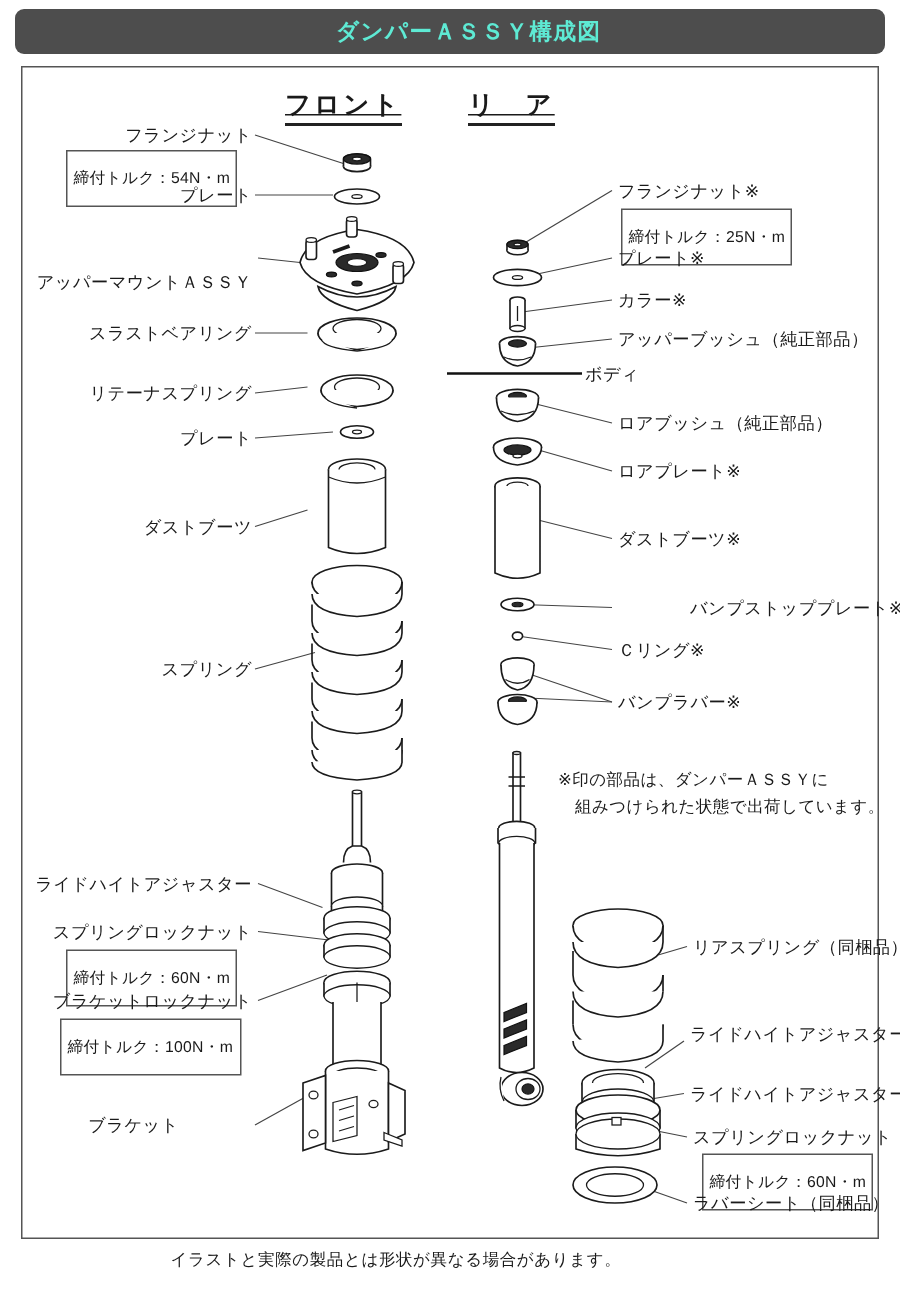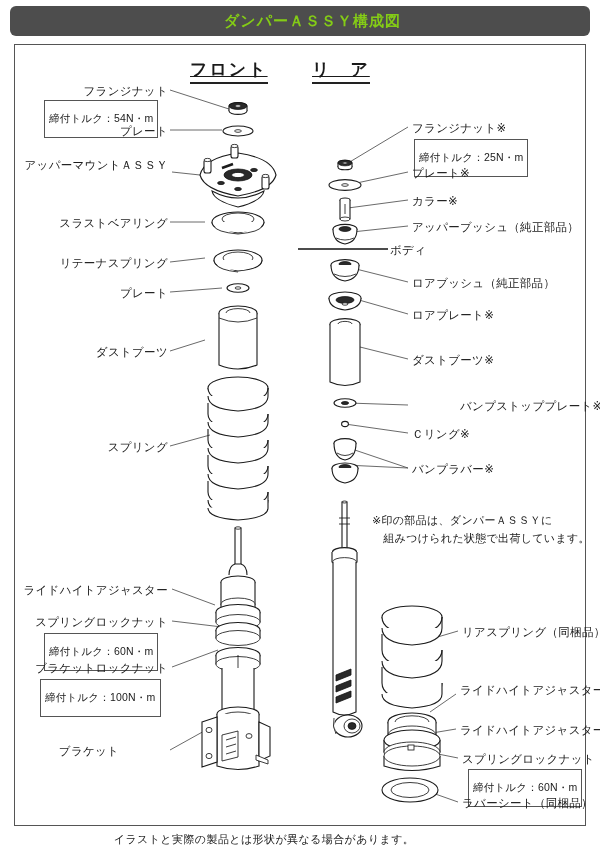--- a/index.html
+++ b/index.html
@@ -2,21 +2,21 @@
 <html><head>
 <meta charset="utf-8">
 <style>
   html,body{margin:0;padding:0;background:#fff;}
   body{width:600px;height:859px;position:relative;
        font-family:"Liberation Sans","DejaVu Sans",sans-serif;color:#1a1a1a;}
   #page{position:relative;width:600px;height:859px;overflow:hidden;background:#fff;}
 
   .hdr{position:absolute;left:10px;top:6px;width:580px;height:30px;
        background:#4d4d4d;border-radius:6px;display:flex;align-items:center;justify-content:center;}
-  .hdr-t{color:#84cc16;font-size:15px;font-weight:bold;letter-spacing:1px;margin-left:25px;}
+  .hdr-t{color:#5eead4;font-size:15px;font-weight:bold;letter-spacing:1px;margin-left:25px;}
 
   .frame{position:absolute;left:14px;top:44px;width:570px;height:780px;
          border:1px solid #555;background:#fff;}
 
   .sec{position:absolute;font-size:17px;font-weight:bold;letter-spacing:2px;
        border-bottom:2px solid #222;padding-bottom:1px;text-decoration:underline;}
   #sec-front{left:190px;top:58px;}
   #sec-rear{left:312px;top:58px;}
 
   .lbl{position:absolute;font-size:11.5px;white-space:nowrap;line-height:1.25;letter-spacing:.3px;}
@@ -45,21 +45,21 @@
 
   <div class="frame"></div>
 
   <div class="sec" id="sec-front">フロント</div>
   <div class="sec" id="sec-rear">リ　ア</div>
 
   <div class="lbl r" style="left:10px;top:84px;width:158px;">フランジナット</div>
   <div class="tq" style="left:44px;top:100px;">締付トルク：54N・m</div>
 
   <div class="lbl r" style="left:10px;top:124px;width:158px;">プレート</div>
-  <div class="lbl r" style="left:4px;top:158px;width:164px;text-align:right;">アッパーマウントＡＳＳＹ</div>
+  <div class="lbl r" style="left:4px;top:182px;width:164px;text-align:right;">アッパーマウントＡＳＳＹ</div>
   <div class="lbl r" style="left:10px;top:256px;width:158px;">リテーナスプリング</div>
   <div class="lbl r" style="left:10px;top:216px;width:158px;">スラストベアリング</div>
   <div class="lbl r" style="left:10px;top:286px;width:158px;">プレート</div>
   <div class="lbl r" style="left:10px;top:345px;width:158px;">ダストブーツ</div>
   <div class="lbl r" style="left:10px;top:440px;width:158px;">スプリング</div>
 
   <div class="lbl r" style="left:4px;top:583px;width:164px;">ライドハイトアジャスター</div>
   <div class="lbl r" style="left:4px;top:615px;width:164px;">スプリングロックナット</div>
   <div class="tq" style="left:44px;top:633px;">締付トルク：60N・m</div>
   <div class="lbl r" style="left:4px;top:661px;width:164px;">ブラケットロックナット</div>

